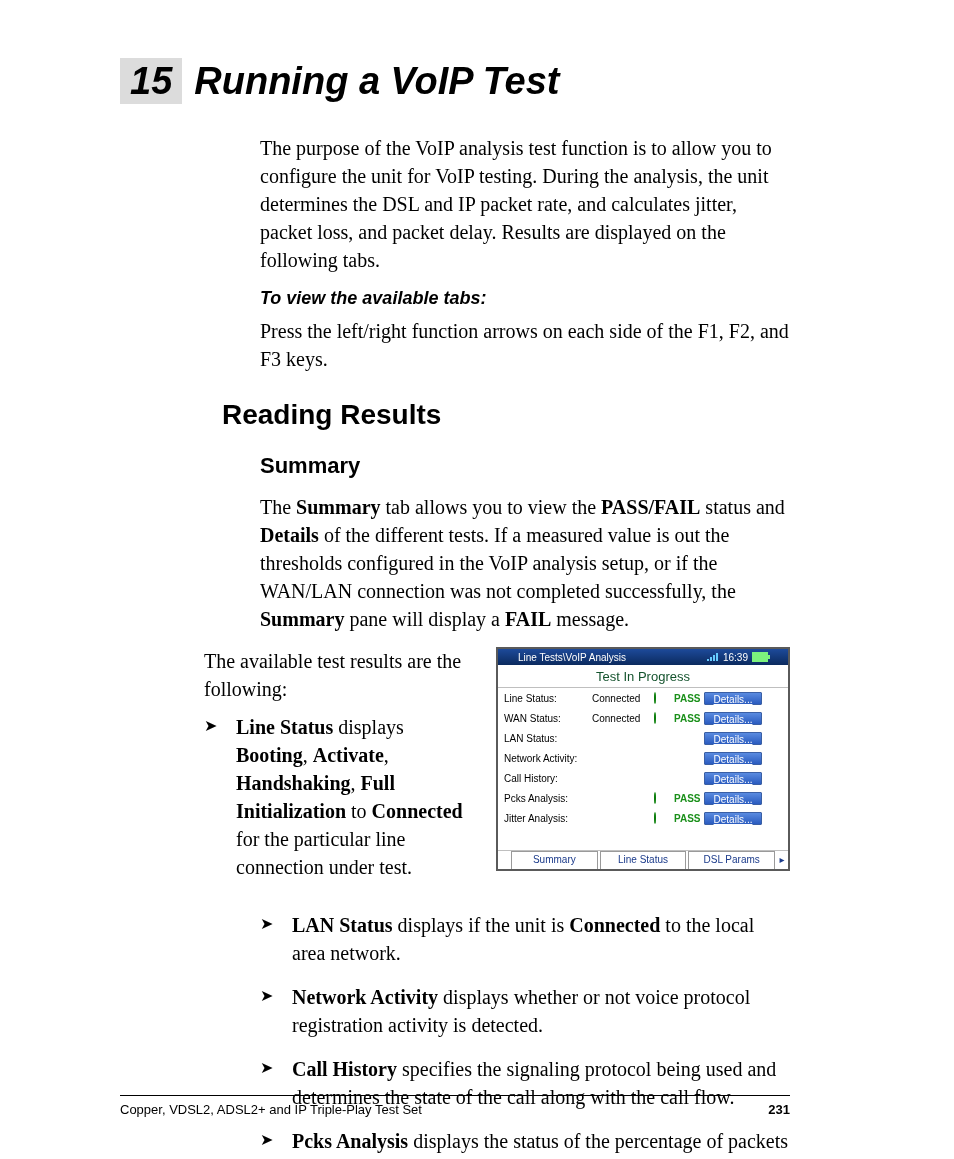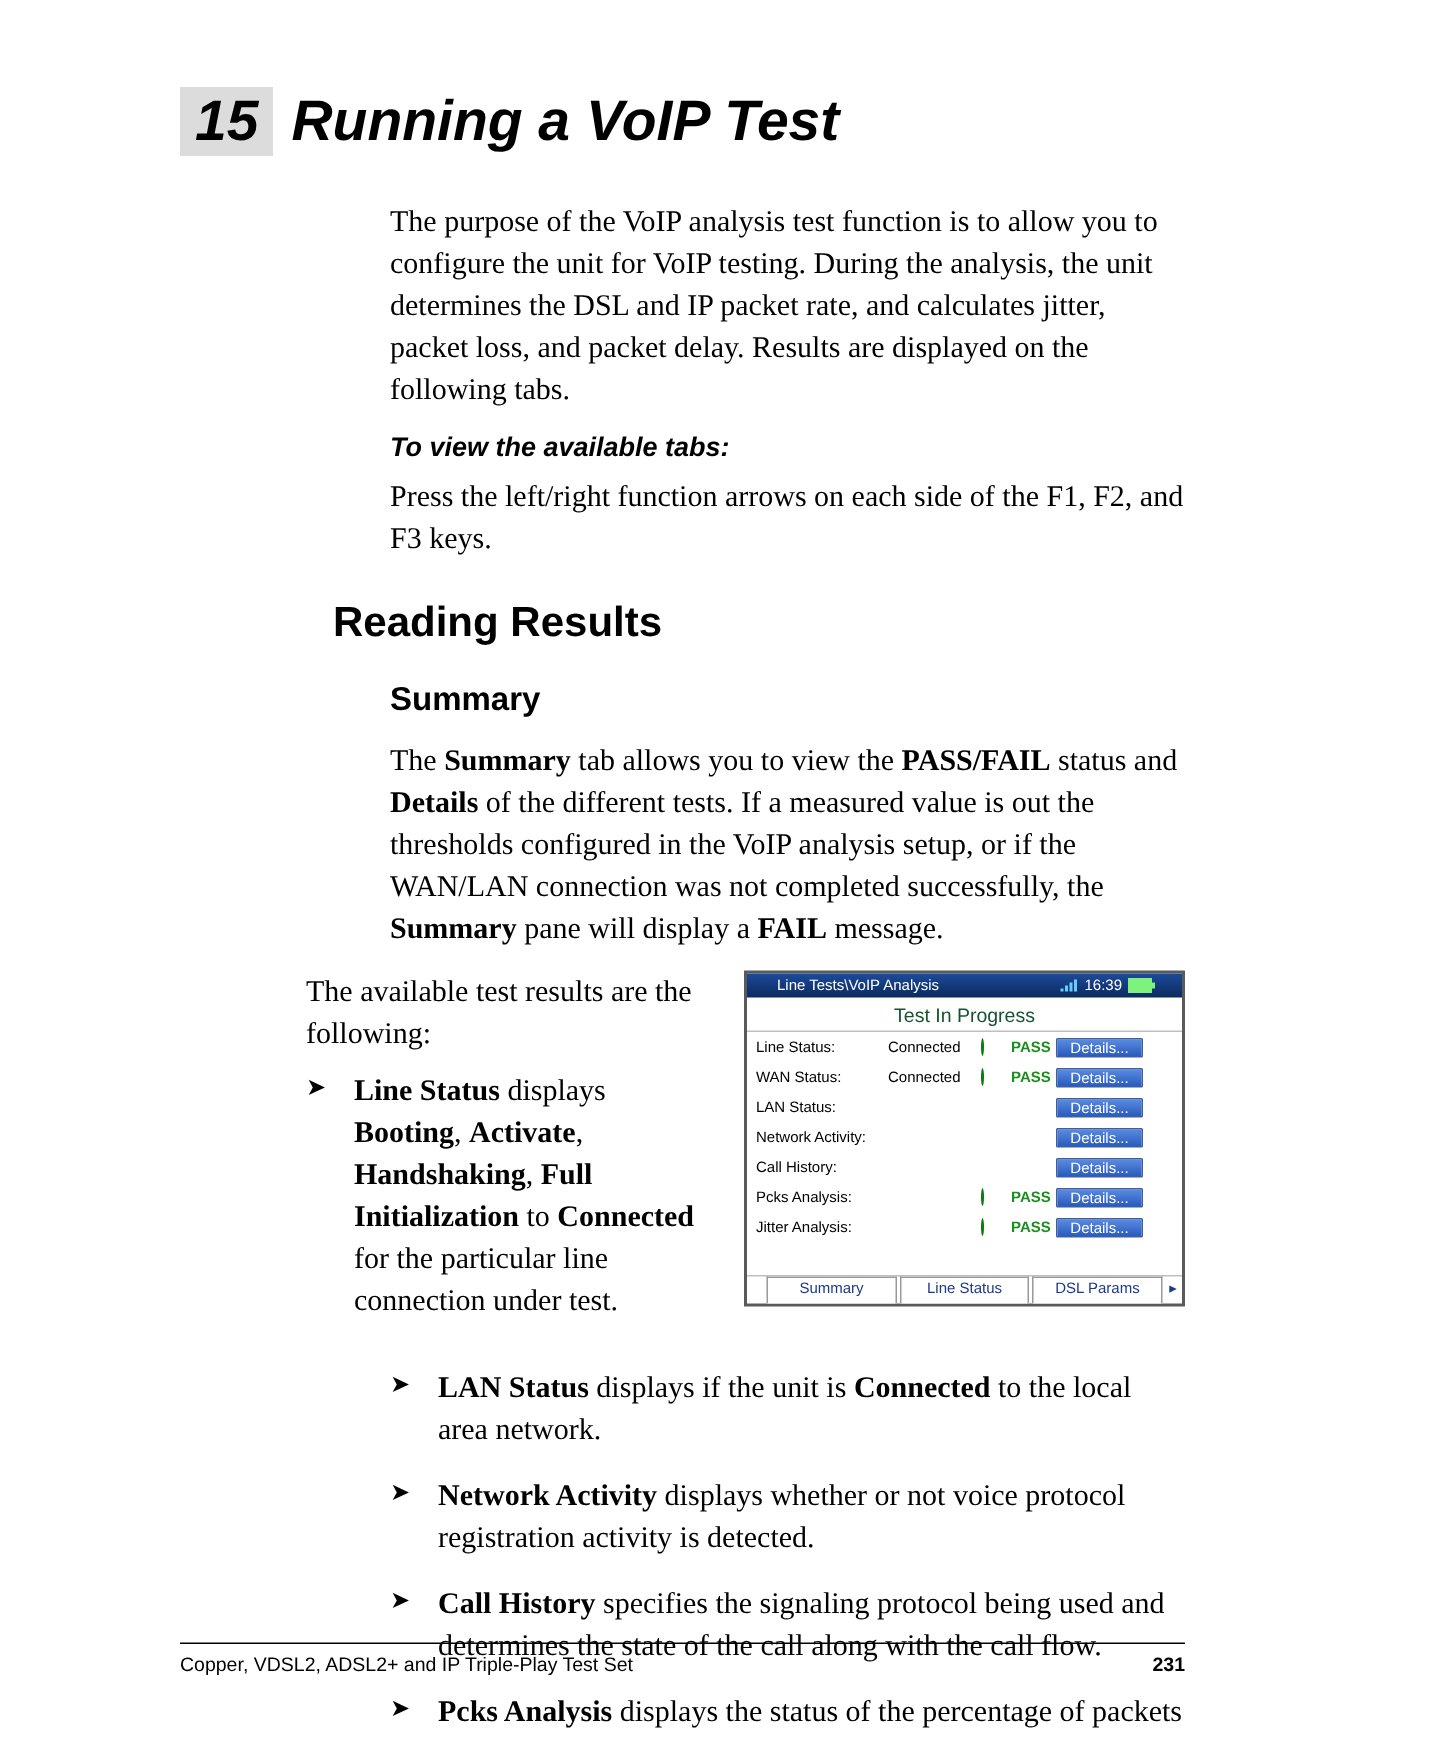--- a/index.html
+++ b/index.html
@@ -156,20 +156,21 @@
     background: linear-gradient(#5a8be0, #2a5bbf);
     color: #fff;
     font-size: 10px;
     height: 13px;
     line-height: 13px;
     text-align: center;
     border-radius: 1px;
     padding: 0 2px;
     box-sizing: border-box;
     cursor: pointer;
+    text-decoration: underline;
   }
   .ds-tabs {
     display: grid;
     grid-template-columns: 12px 1fr 1fr 1fr 12px;
     gap: 0;
     border-top: 1px solid #bfbfbf;
     height: 18px;
     margin-top: 22px;
   }
   .ds-tab {

